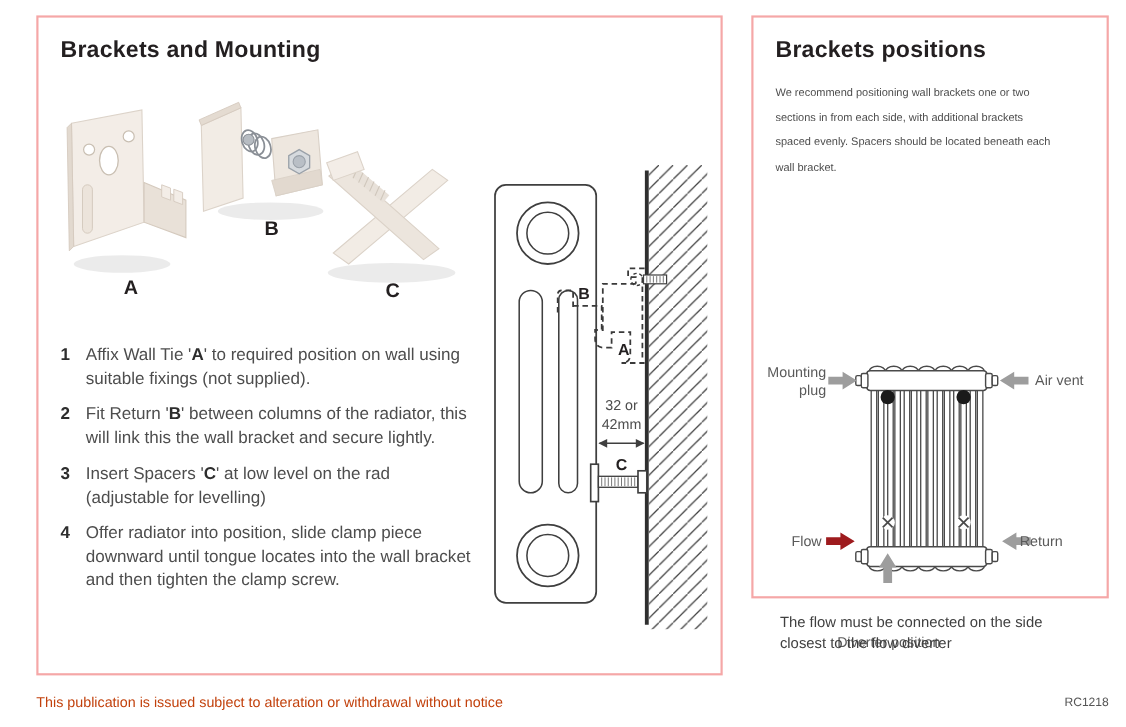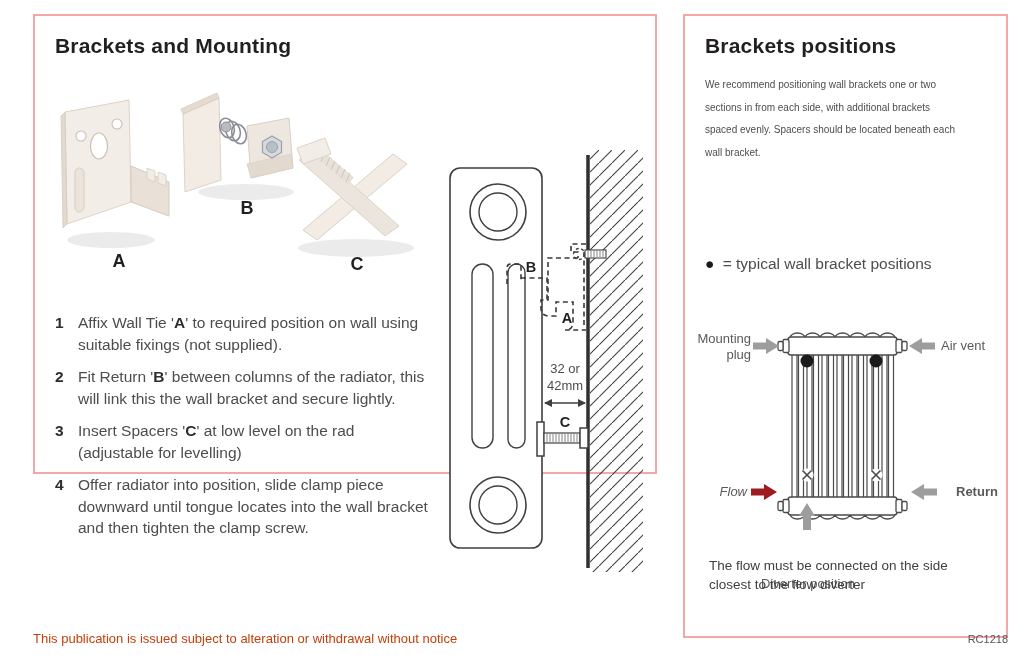--- a/index.html
+++ b/index.html
@@ -5,22 +5,22 @@
   html,body { margin:0; padding:0; }
   body {
     width:1024px; height:661px; position:relative; overflow:hidden;
     background:#ffffff; color:#231f20;
     font-family:"Liberation Sans", sans-serif;
   }
   .panel {
     position:absolute; box-sizing:border-box; background:#fff;
     border:2px solid #f5a7a7;
   }
-  #left-panel  { left:33px;  top:14px; width:624px; height:460px; }
-  #right-panel { left:683px; top:14px; width:325px; height:624px; }
+  #left-panel  { left:33px;  top:14px; width:624px; height:600px; }
+  #right-panel { left:683px; top:14px; width:325px; height:530px; }
 
   .panel-title {
     position:absolute; left:20px; top:18px;
     font-size:21px; font-weight:bold; color:#231f20; letter-spacing:.2px;
   }
 
   
   #bracket-photos { position:absolute; left:16px; top:68px; }
   #steps {
     position:absolute; left:20px; top:296px; width:376px;
@@ -41,22 +41,22 @@
     position:absolute; left:20px; top:238px; width:292px;
     font-size:15.5px; color:#4d4d4d;
   }
   .legend-row { margin-bottom:10px; line-height:20px; }
   .legend-sym { font-weight:bold; color:#1a1a1a; margin-right:4px; }
   #radiator-diagram { position:absolute; left:10px; top:309px; width:312px; height:228px; }
   #radiator-diagram svg { position:absolute; left:0; top:0; }
   .dlabel { position:absolute; font-size:13px; line-height:16px; color:#5a5a5a; }
   #lbl-blanking { left:0;  width:56px;  top:6px;   text-align:right; }
   #lbl-airvent  { left:246px; top:13px; }
-  #lbl-flow     { left:0;  width:52px;  top:159px; text-align:right;font-style:italic; }
-  #lbl-return   { left:261px; top:159px;font-weight:bold; }
+  #lbl-flow     { left:0;  width:52px;  top:159px; text-align:right; }
+  #lbl-return   { left:232px; top:159px; }
   #lbl-diverter { left:38px; width:150px; top:208px; text-align:center;margin-top:43px; }
   #rp-note {
     position:absolute; left:24px; top:540px; width:240px;
     font-size:13.5px; line-height:19px; color:#404040;
   }
 
   
   #footer-disclaimer {
     position:absolute; left:33px; top:631px;
     font-size:13px; color:#c2410c;
@@ -224,24 +224,20 @@
     </svg>
   </div>
 </div>
 
 <div class="panel" id="right-panel">
   <div class="panel-title">Brackets positions</div>
 
   <div id="rp-paragraph">We recommend positioning wall brackets one or two sections in from each side, with additional brackets spaced evenly. Spacers should be located beneath each wall bracket.</div>
 
   <div id="rp-legend">
-    <div class="legend-row">
-      <span class="legend-sym">●</span>
-      <span>= typical wall bracket positions</span>
-    </div>
   </div>
 
   <div id="radiator-diagram">
     <svg width="312" height="228" viewBox="0 0 312 228">
 
       <g fill="#ffffff" stroke="#4a4a4a" stroke-width="1.2">
         <rect x="97" y="26" width="5" height="150" rx="2.5"></rect>
           <rect x="103.5" y="26" width="5" height="150" rx="2.5"></rect>
         <rect x="112" y="26" width="5" height="150" rx="2.5"></rect>
           <rect x="118.5" y="26" width="5" height="150" rx="2.5"></rect>

